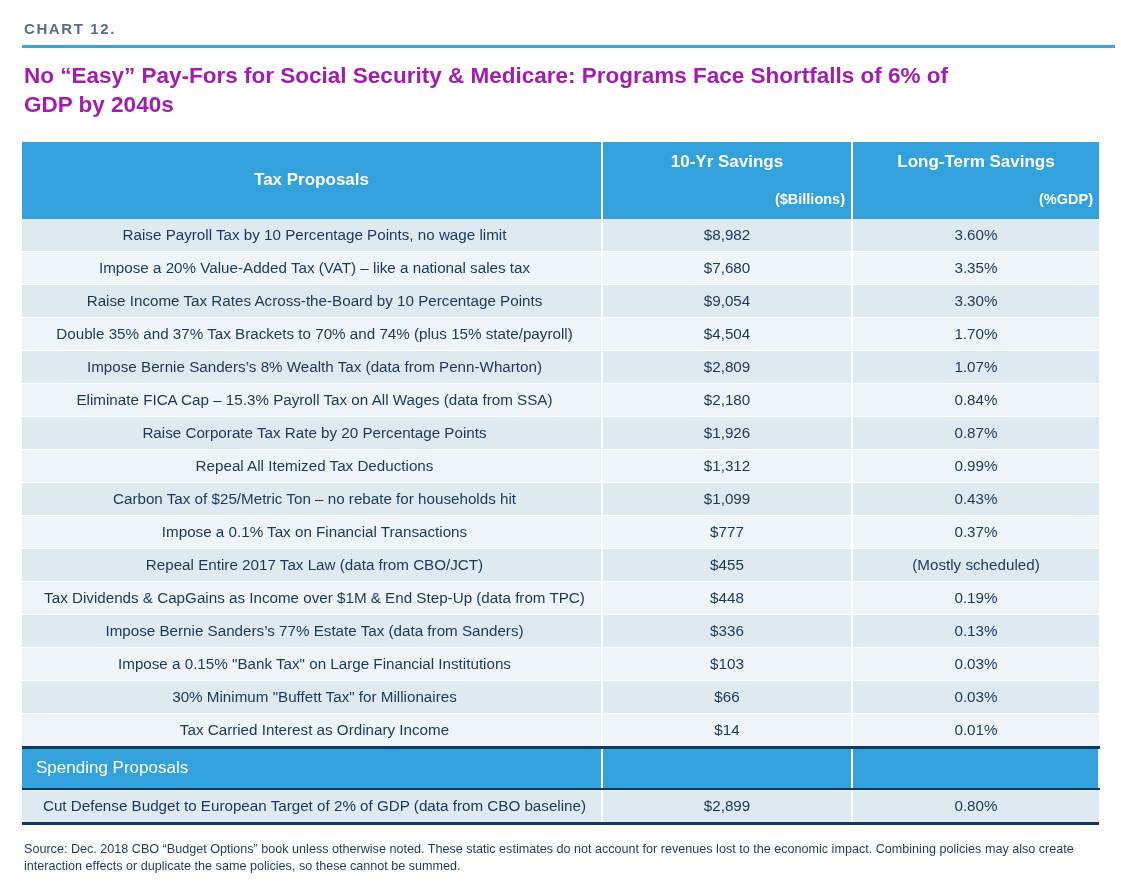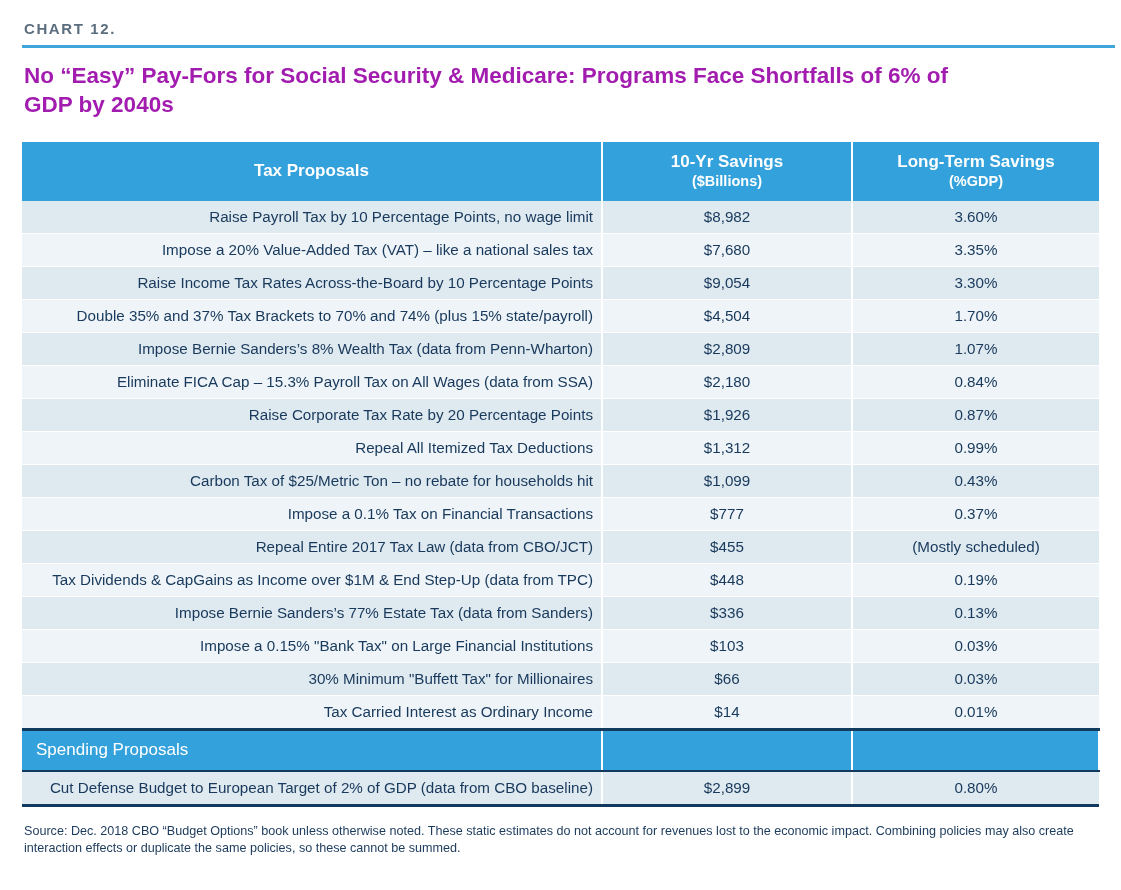--- a/index.html
+++ b/index.html
@@ -62,32 +62,33 @@
     text-align: center;
     padding: 10px 6px 11px 6px;
     border-right: 2px solid #ffffff;
     line-height: 1.18;
   }
   thead th:last-child { border-right: none; }
   thead th .sub {
     display: block;
     font-size: 14.5px;
     font-weight: bold;
-    margin-top: 1px;
+    margin-top: 19px;
+    text-align: right;
   }
   tbody td {
     font-size: 15.2px;
     color: #18395b;
     padding: 7px 8px 8px 8px;
     border-right: 2px solid #ffffff;
     border-bottom: 1px solid #ffffff;
   }
   tbody td:last-child { border-right: none; margin-left: 24px; }
   td.label-cell {
-    text-align: right;
+    text-align: center;
     padding-left: 14px;
   }
   td.num-cell {
     text-align: center;
   }
   tr.odd td { background: #dfe9f0; }
   tr.even td { background: #eef4f8; }
 
   tr.section-row td {
     background: #33a1db;

